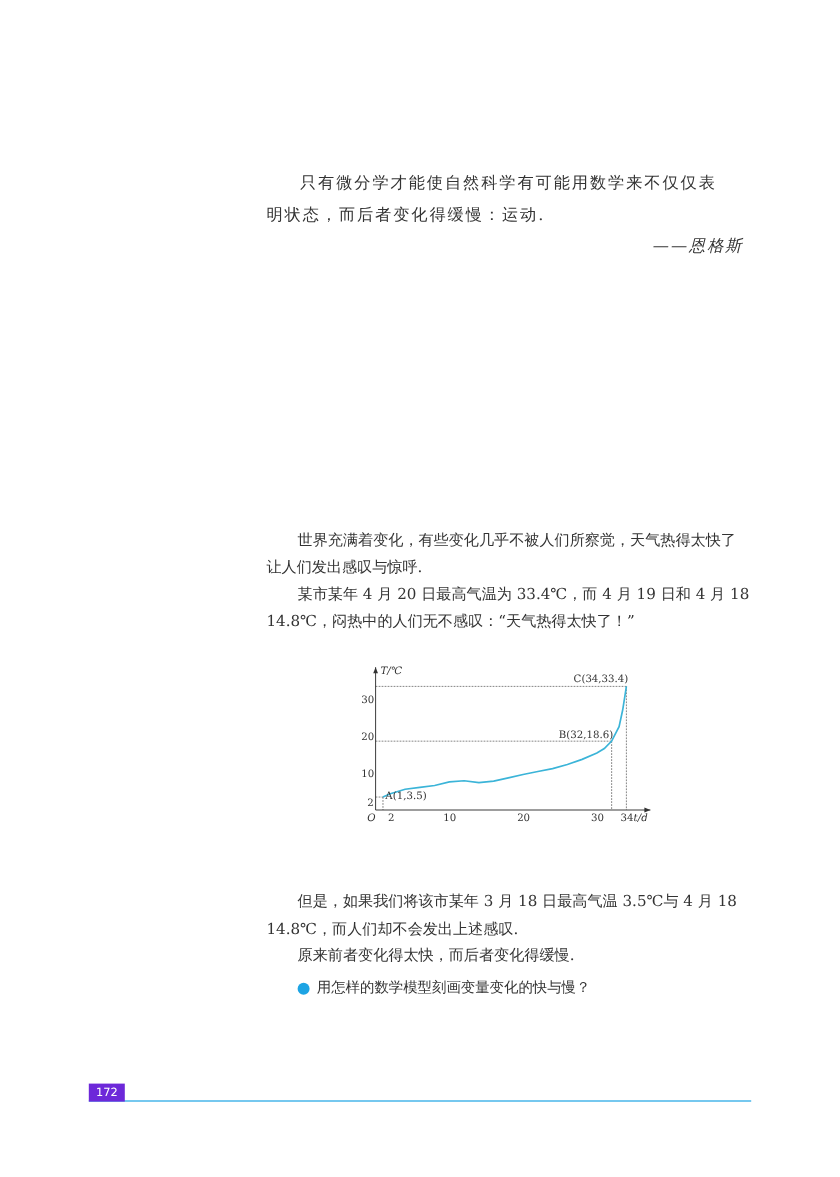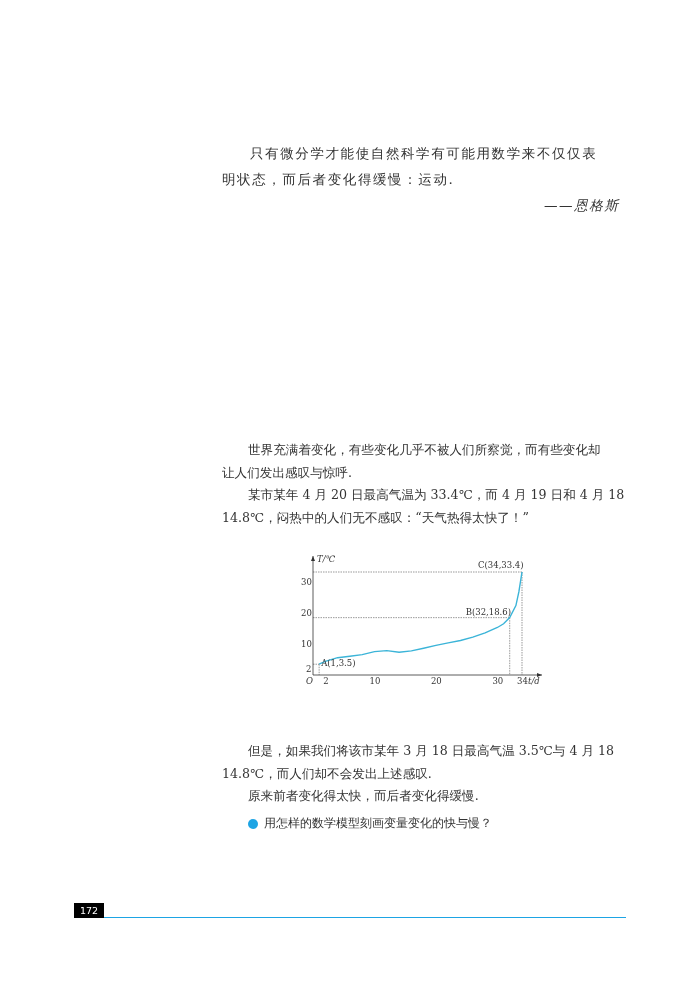--- a/index.html
+++ b/index.html
@@ -28,37 +28,37 @@
   .chart {
     position: absolute; left: 290px; top: 550px; width: 265px; height: 145px;
   }
 
   .bullets { position: absolute; left: 248px; top: 813px; font-size: 12px; line-height: 21px; color: #333; }
   .bullet { display: flex; align-items: center; white-space: nowrap; }
   .bullet .dot { width: 10px; height: 10px; border-radius: 50%; background: #1da4e4; margin-right: 6px; flex: none; }
 
   .footer-line { position: absolute; left: 74px; top: 917px; width: 552px; height: 1px; background: #1da4e4; }
   .page-num {
-    position: absolute; left: 74px; top: 903px; width: 30px; height: 15px; background: #000000;
+    position: absolute; left: 74px; top: 903px; width: 30px; height: 15px; background: #6d28d9;
     color: #fff; font-family: "DejaVu Sans", "Liberation Sans", sans-serif; font-size: 9.5px;
     line-height: 15px; text-align: center;
   }
 </style>
 </head>
 <body>
 
 <div class="quote">
   <span class="line1">只有微分学才能使自然科学有可能用数学来不仅仅表</span>
   <span class="line2">明状态，而后者变化得缓慢：运动.</span>
   <span class="author">——恩格斯</span>
 </div>
 
 <div class="body-text" id="intro">
   <p class="para">
-    <span class="ln first">世界充满着变化，有些变化几乎不被人们所察觉，而有些变化却</span>
+    <span class="ln first">世界充满着变化，有些变化几乎不被人们所察觉，天气热得太快了</span>
     <span class="ln">让人们发出感叹与惊呼.</span>
   </p>
   <p class="para">
     <span class="ln first">某市某年 4 月 20 日最高气温为 33.4℃，而 4 月 19 日和 4 月 18</span>
     <span class="ln">14.8℃，闷热中的人们无不感叹：“天气热得太快了！”</span>
   </p>
 </div>
 
 <div class="chart">
   <svg id="chart-svg" width="265" height="145" viewBox="0 0 265 145" font-family="DejaVu Serif, Liberation Serif, serif" font-size="8.5" fill="#333">

